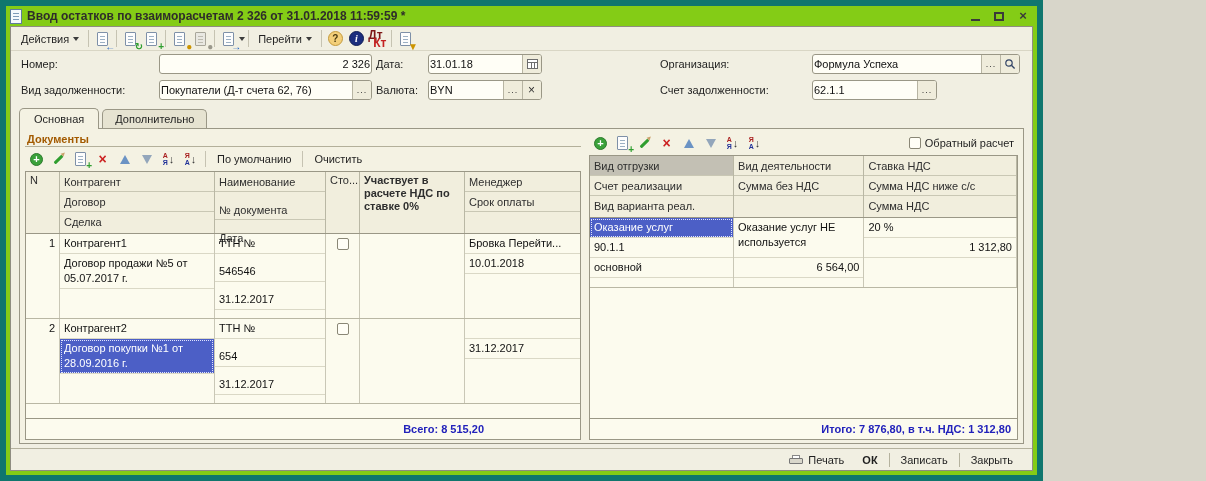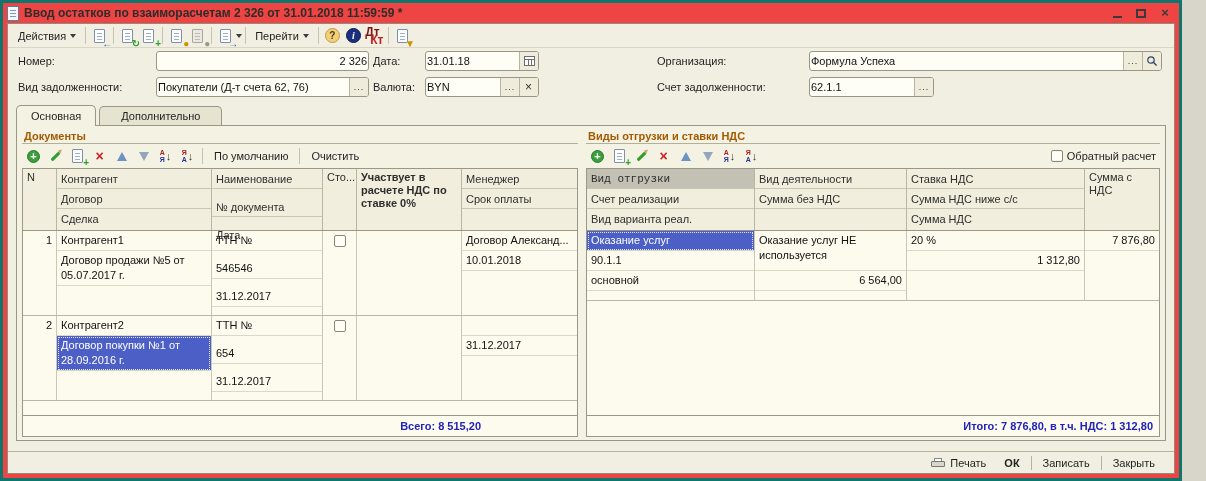--- a/index.html
+++ b/index.html
@@ -1,17 +1,17 @@
 <!DOCTYPE html>
 <html><head>
 <meta charset="utf-8">
 <style>
   * { margin:0; padding:0; box-sizing:border-box; }
   html,body { background:#d8d6ca; font-family:"Liberation Sans","DejaVu Sans",sans-serif; }
-  .win { position:relative; width:1182px; height:481px; background:#ef4444; border:3px solid #0f766e; overflow:hidden; }
+  .win { position:relative; width:1043px; height:481px; background:#84cc16; border:6px solid #0f766e; overflow:hidden; }
 
   
   .titlebar { height:20px; display:flex; align-items:center; padding:0 6px 0 4px; gap:5px; }
   .tdoc { width:12px; height:15px; background:#f4f8fc; border:1px solid #5f7d9c; position:relative; flex:none; }
   .tdoc::before { content:""; position:absolute; left:2px; top:3px; width:6px; height:1px; background:#7d9ab8; box-shadow:0 3px 0 #7d9ab8,0 6px 0 #7d9ab8; }
   .ttext { font-size:12px; font-weight:bold; color:#2e2d2a; white-space:nowrap; overflow:hidden; flex:1; }
   .wcs { display:flex; gap:8px; align-items:center; }
   .wc { width:16px; height:14px; display:flex; align-items:center; justify-content:center; color:#3a3a3a; }
   .mingl { width:9px; height:2px; background:#3a3a3a; margin-top:7px; }
   .maxgl { width:10px; height:9px; border:2px solid #3a3a3a; }
@@ -46,21 +46,21 @@
   .inp .val { flex:1; padding:0 1px; white-space:nowrap; overflow:hidden; }
   .inp .val.r { text-align:right; }
   .ibtn { width:19px; height:100%; flex:none; border-left:1px solid #b7b4a2; background:#efecdb; display:flex; align-items:center; justify-content:center; font-size:9px; color:#333; letter-spacing:1px; cursor:default; }
   .cal { width:11px; height:10px; border:1px solid #6d6d6d; background:#fff; position:relative; }
   .cal::before { content:""; position:absolute; left:0; top:2px; right:0; height:1px; background:#6d6d6d; }
   .cal::after { content:""; position:absolute; left:3px; top:2px; bottom:0; width:1px; background:#6d6d6d; box-shadow:3px 0 0 #6d6d6d; }
   .w-date { width:114px; } .w-acct { width:125px; }
 
   
   .tabsrow { display:flex; align-items:flex-end; height:25px; flex:none; padding-left:8px; position:relative; z-index:2;text-align:right; }
-  .tab { font-size:11px; color:#1f1f1f; padding:3px 21px 3px; border:1px solid #9a9786; border-bottom:none; border-radius:5px 5px 0 0; background:#e6e3d1; margin-right:3px; cursor:default; }
+  .tab { font-size:11px; color:#1f1f1f; padding:3px 12px 3px; border:1px solid #9a9786; border-bottom:none; border-radius:5px 5px 0 0; background:#e6e3d1; margin-right:3px; cursor:default; }
   .tab.active { background:#f4f2e3; padding:4px 14px; margin-bottom:-1px; }
 
   
   .content { height:316px; flex:none; margin:0 8px; border:1px solid #9a9786; background:#f4f2e3; padding:2px 5px 3px; display:flex; gap:8px; position:relative; z-index:1; }
   .group { display:flex; flex-direction:column; min-width:0; }
   .g-left { width:556px; flex:none; }
   .g-right { flex:1; }
   .gcap { font-size:11px; font-weight:bold; color:#a35a00; border-bottom:1px solid #b3b09a; padding:2px 2px 1px; flex:none; }
   .gtb { display:flex; align-items:center; height:24px; gap:3px; padding:0 2px; flex:none; }
   .pico { width:19px; height:18px; display:inline-flex; align-items:center; justify-content:center; flex:none; cursor:default; }
@@ -80,21 +80,21 @@
   .cb { width:12px; height:12px; border:1px solid #8a8776; border-radius:2px; background:#fffef6; flex:none; }
   .cblab { font-size:11px; color:#1f1f1f; }
 
   
   .tblbox { flex:1; border:1px solid #9a9786; background:#fcfbee; display:flex; flex-direction:column; overflow:hidden; }
   .thead { display:flex; flex:none; background:#f1eedd; border-bottom:1px solid #9a9786; height:62px; }
   .hc { display:flex; flex-direction:column; border-right:1px solid #b9b7a4; min-width:0; }
   .hcell { height:20px; flex:none; padding:2px 4px; font-size:11px; color:#2e2e2e; border-bottom:1px solid #c9c7b4; display:flex; align-items:center; white-space:nowrap; overflow:hidden; }
   .hcell:last-child { border-bottom:none; }
   .hfull { flex:1; align-items:flex-start; white-space:normal; line-height:13px; border-bottom:none; }
-  .hsel { background:#c3c0b4;font-family:Liberation Mono, monospace; }
+  .hsel { background:#c3c0b4; }
   .rec { display:flex; flex:none; min-height:70px; border-bottom:1px solid #b9b7a4; }
   .rc { display:flex; flex-direction:column; border-right:1px solid #c9c7b6; min-width:0; }
   .dcell { min-height:20px; flex:none; padding:2px 4px; font-size:11px; color:#111; line-height:15px; border-bottom:1px solid #dad8c6; white-space:nowrap; overflow:hidden; }
   .dcell.wrap { white-space:normal; }
   .dcell.num { text-align:right; }
   .dcell.nb { border-bottom:none; }
   .cbcell { display:flex; justify-content:center; padding-top:4px; border-bottom:none; }
   .sel { background:#4c5fc6; color:#fff; outline:1px dotted #dfe3ff; outline-offset:-2px; }
   .fill { flex:1; }
   .w1{width:34px;} .w2{width:155px;} .w3{width:111px;gap:8px;} .w4{width:34px;} .w5{width:105px;font-weight:bold;} .w6{flex:1;border-right:none;}
@@ -347,21 +347,21 @@
             <div class="rc w4">
                 <div class="dcell cbcell">
                   <span class="cb"></span>
                 </div>
                 <div class="fill"></div>
               </div>
             <div class="rc w5">
                 <div class="fill"></div>
               </div>
             <div class="rc w6">
-              <div class="dcell">Договор Александ...</div>
+              <div class="dcell">Бровка Перейти...</div>
               <div class="dcell">10.01.2018</div>
               <div class="fill"></div>
             </div>
           </div>
 
           <div class="rec">
             <div class="rc w1">
                 <div class="dcell num nb">2</div>
                 <div class="fill"></div>
               </div>
@@ -391,21 +391,20 @@
               <div class="fill"></div>
             </div>
           </div>
 
           <div class="tfill"></div>
           <div class="tfoot left">Всего: 8 515,20</div>
         </div>
       </div>
 
       <div class="group g-right">
-        <div class="gcap">Виды отгрузки и ставки НДС</div>
         <div class="gtb">
           <span class="pico">
               <span class="addc">+</span>
             </span>
           <span class="pico" style="position:relative;">
               <span class="doc"></span>
               <span class="badge b-green">+</span>
             </span>
           <span class="pico">
               <span class="pencil"></span>

